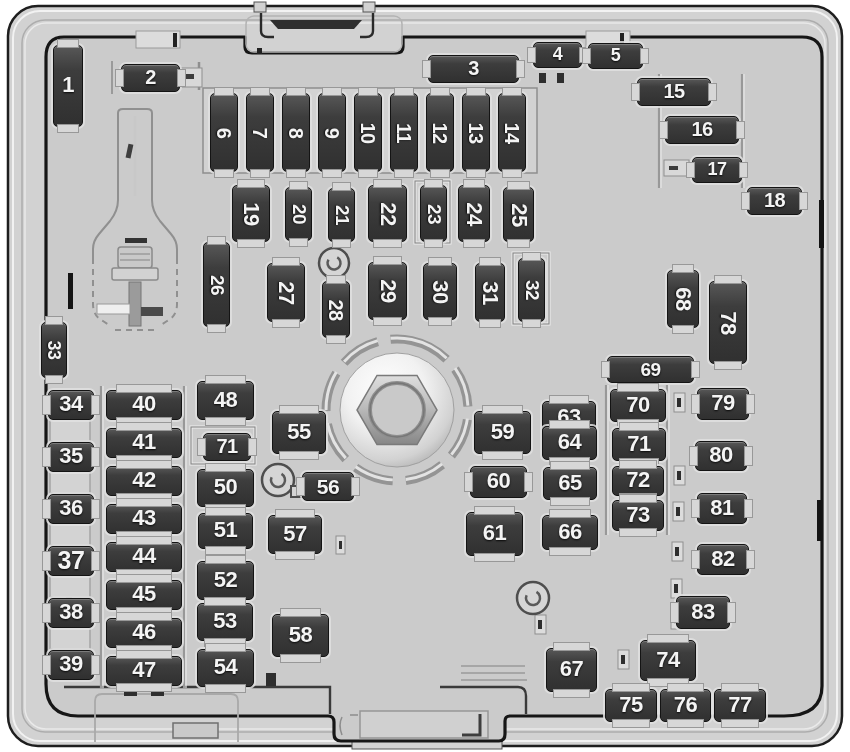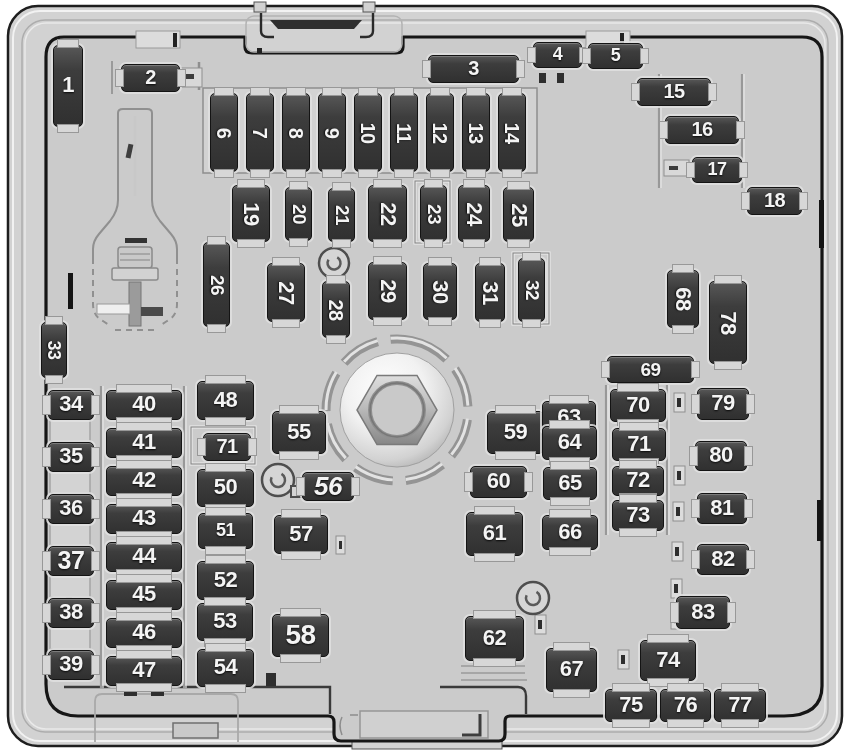--- a/index.html
+++ b/index.html
@@ -336,55 +336,52 @@
       <div class="fz ctb" style="left: 197px; top: 381px; width: 55px; height: 37px;">
         <span class="num" style="font-size: 22px;">48</span>
       </div>
       <div class="fz clr" style="left: 203px; top: 433px; width: 46px; height: 26px;">
         <span class="num" style="font-size: 20px;">71</span>
       </div>
       <div class="fz ctb" style="left: 197px; top: 469px; width: 55px; height: 36px;">
         <span class="num" style="font-size: 22px;">50</span>
       </div>
       <div class="fz ctb" style="left: 198px; top: 513px; width: 53px; height: 34px;">
-        <span class="num" style="font-size: 18px;">51</span>
+        <span class="num" style="font-size: 22px;">51</span>
       </div>
       <div class="fz ctb" style="left: 197px; top: 561px; width: 55px; height: 37px;">
         <span class="num" style="font-size: 22px;">52</span>
       </div>
       <div class="fz ctb" style="left: 197px; top: 603px; width: 54px; height: 36px;">
         <span class="num" style="font-size: 22px;">53</span>
       </div>
       <div class="fz ctb" style="left: 197px; top: 649px; width: 55px; height: 36px;">
         <span class="num" style="font-size: 22px;">54</span>
       </div>
       <div class="fz ctb" style="left: 272px; top: 411px; width: 52px; height: 41px;">
         <span class="num" style="font-size: 22px;">55</span>
       </div>
       <div class="fz clr" style="left: 302px; top: 472px; width: 50px; height: 27px;">
-        <span class="num" style="font-size: 26px; font-style: italic;">56</span>
-      </div>
-      <div class="fz ctb" style="left: 274px; top: 515px; width: 52px; height: 37px;">
+        <span class="num" style="font-size: 21px;">56</span>
+      </div>
+      <div class="fz ctb" style="left: 268px; top: 515px; width: 52px; height: 37px;">
         <span class="num" style="font-size: 22px;">57</span>
       </div>
       <div class="fz ctb" style="left: 272px; top: 614px; width: 55px; height: 41px;">
-        <span class="num" style="font-size: 28px; text-align: center;">58</span>
-      </div>
-      <div class="fz ctb" style="left: 487px; top: 411px; width: 55px; height: 41px;">
+        <span class="num" style="font-size: 22px; text-align: center;">58</span>
+      </div>
+      <div class="fz ctb" style="left: 474px; top: 411px; width: 55px; height: 41px;">
         <span class="num" style="font-size: 22px;">59</span>
       </div>
       <div class="fz clr" style="left: 470px; top: 466px; width: 55px; height: 30px;">
         <span class="num" style="font-size: 22px;">60</span>
       </div>
       <div class="fz ctb" style="left: 466px; top: 512px; width: 55px; height: 42px;">
         <span class="num" style="font-size: 22px;">61</span>
       </div>
-      <div class="fz ctb" style="left: 465px; top: 616px; width: 57px; height: 43px;">
-        <span class="num" style="font-size: 22px;">62</span>
-      </div>
       <div class="fz ctb" style="left: 542px; top: 383px; width: 52px; height: 31px; margin-top: 18px;">
         <span class="num" style="font-size: 22px;">63</span>
       </div>
       <div class="fz ctb" style="left: 542px; top: 426px; width: 53px; height: 32px;">
         <span class="num" style="font-size: 22px;">64</span>
       </div>
       <div class="fz ctb" style="left: 543px; top: 467px; width: 52px; height: 31px;">
         <span class="num" style="font-size: 22px;">65</span>
       </div>
       <div class="fz ctb" style="left: 542px; top: 515px; width: 54px; height: 33px;">

